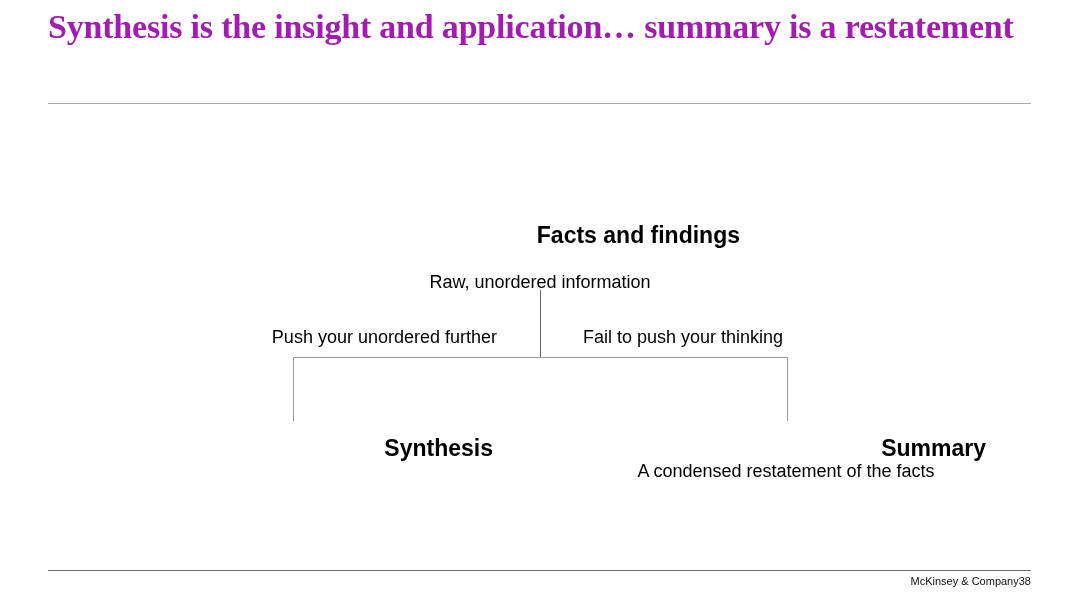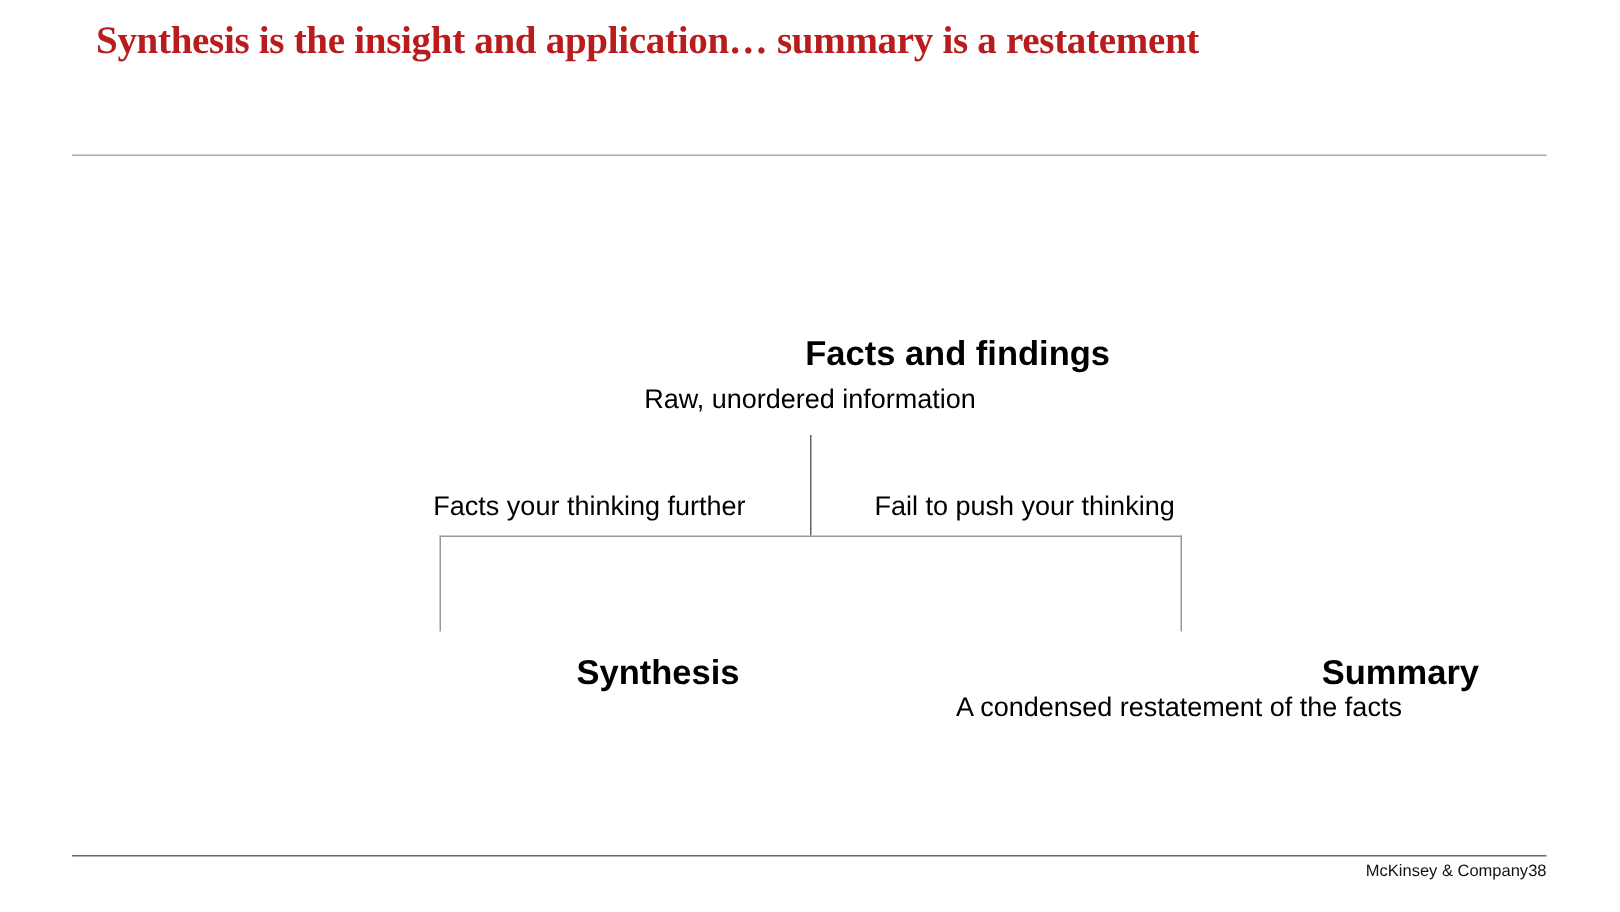--- a/index.html
+++ b/index.html
@@ -7,29 +7,29 @@
     position: relative;
     width: 1080px;
     height: 608px;
     background: #ffffff;
     font-family: "Liberation Sans", sans-serif;
     color: #000000;
     overflow: hidden;
   }
   .title {
     position: absolute;
-    left: 64px;
+    left: 48px;
     top: 10px;
     width: 960px;
     font-family: "Liberation Serif", serif;
     font-weight: 700;
-    font-size: 26px;
+    font-size: 34px;
     line-height: 34px;
     letter-spacing: -0.2px;
-    color: #b91c1c;
+    color: #a21caf;
   }
   .title .line { display: block; white-space: nowrap; }
   .header-rule {
     position: absolute;
     left: 48px;
     top: 103px;
     width: 983px;
     height: 1px;
     background: #ababab;
   }
@@ -44,21 +44,21 @@
   }
   .node-sub {
     position: absolute;
     width: 400px;
     text-align: center;
     font-size: 18px;
     line-height: 21px;
     white-space: nowrap;
   }
   .root-heading { left: 340px; top: 222px; }
-  .root-sub     { left: 340px; top: 256px; }
+  .root-sub     { left: 340px; top: 272px; }
   .syn-heading  { left: 93px;  top: 435px; }
   .syn-sub      { left: 93px;  top: 468px; }
   .sum-heading  { left: 586px; top: 435px; }
   .sum-sub      { left: 586px; top: 461px; }
   .branch-label {
     position: absolute;
     top: 327px;
     font-size: 18px;
     line-height: 21px;
     white-space: nowrap;
@@ -101,21 +101,21 @@
   <div class="header-rule"></div>
 
   <div class="node-heading root-heading">Facts and findings</div>
   <div class="node-sub root-sub">Raw, unordered information</div>
 
   <div class="line-seg v-center"></div>
   <div class="line-seg h-bracket"></div>
   <div class="line-seg v-left"></div>
   <div class="line-seg v-right"></div>
 
-  <div class="branch-label left">Facts your thinking further</div>
+  <div class="branch-label left">Push your unordered further</div>
   <div class="branch-label right">Fail to push your thinking</div>
 
   <div class="node-heading syn-heading">Synthesis</div>
 
   <div class="node-heading sum-heading">Summary</div>
   <div class="node-sub sum-sub">A condensed restatement of the facts</div>
 
   <div class="footer-rule"></div>
   <div class="footer">
     <span>McKinsey &amp; Company</span>

